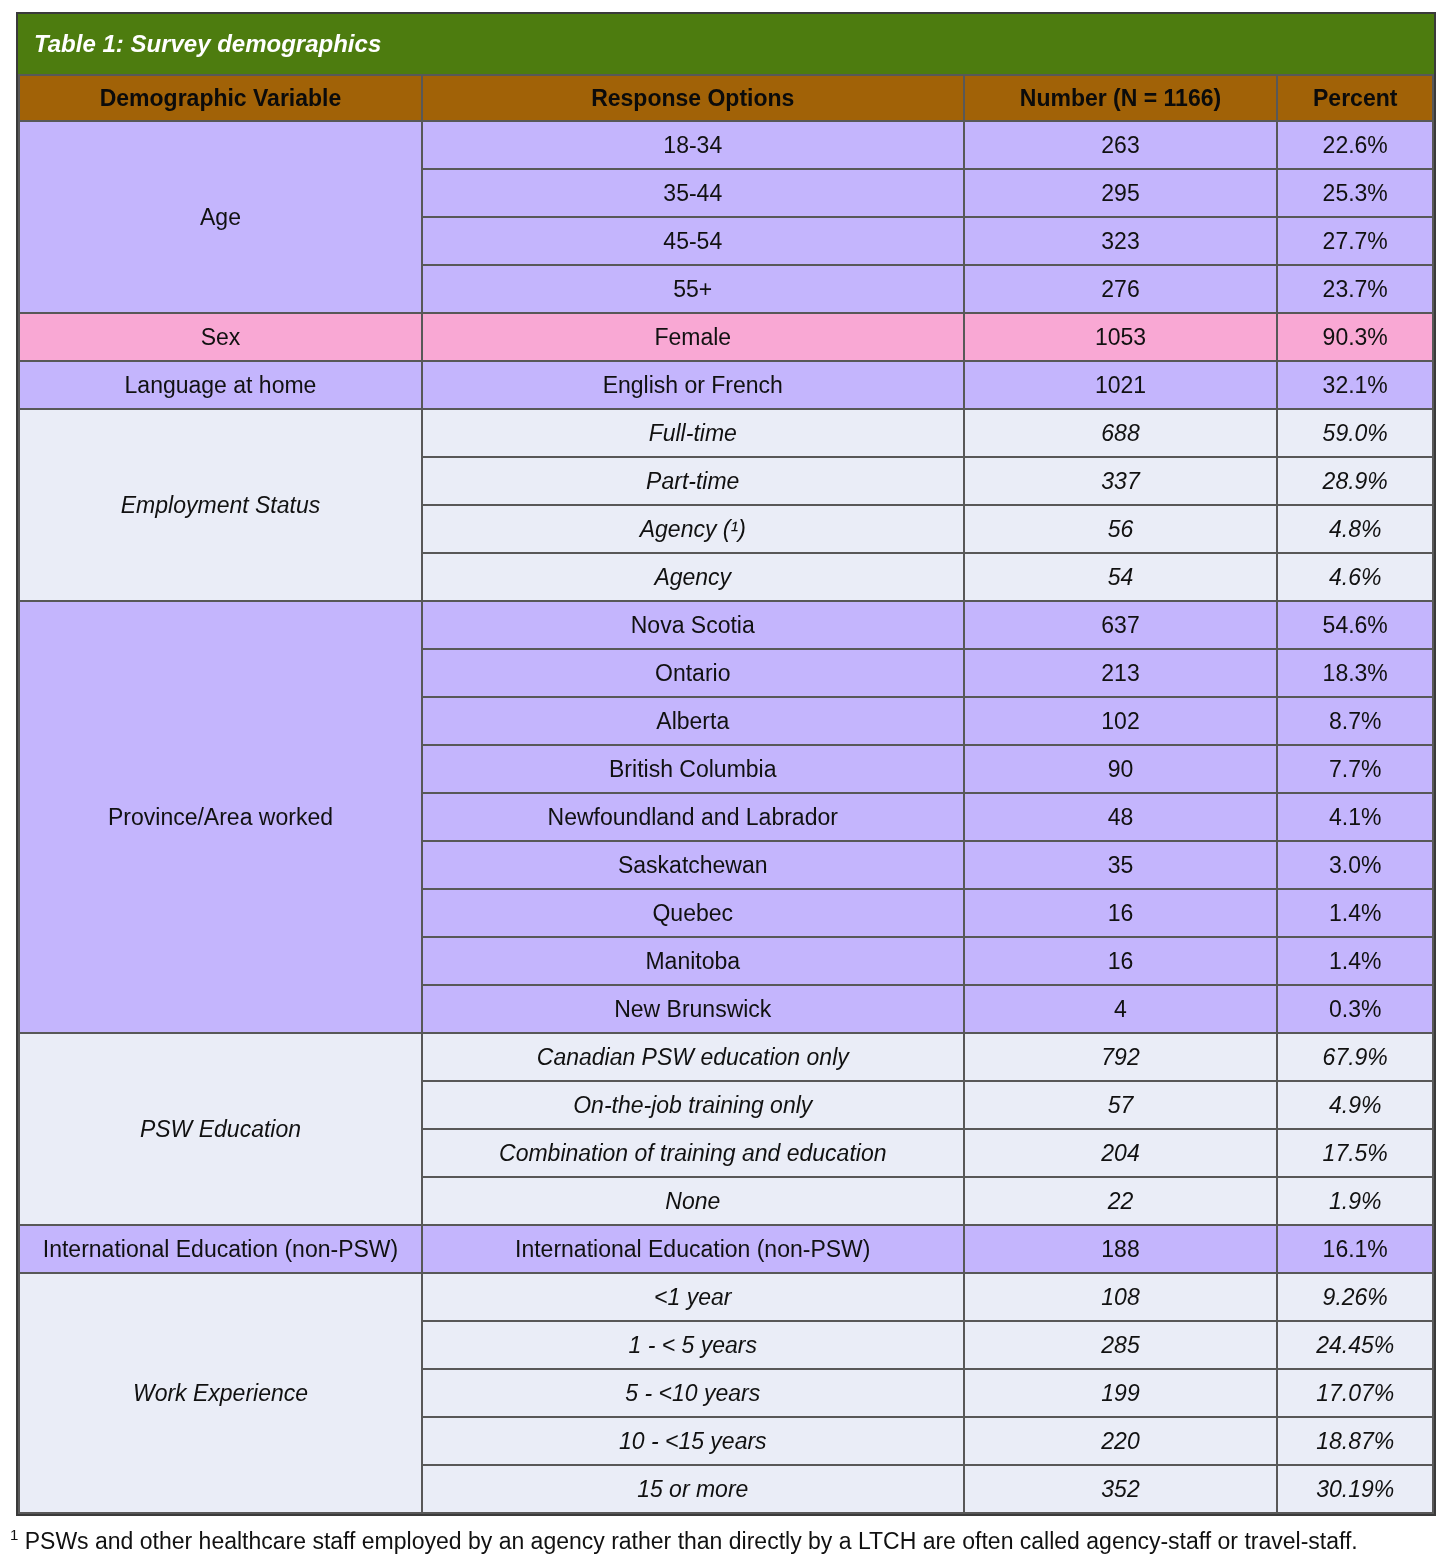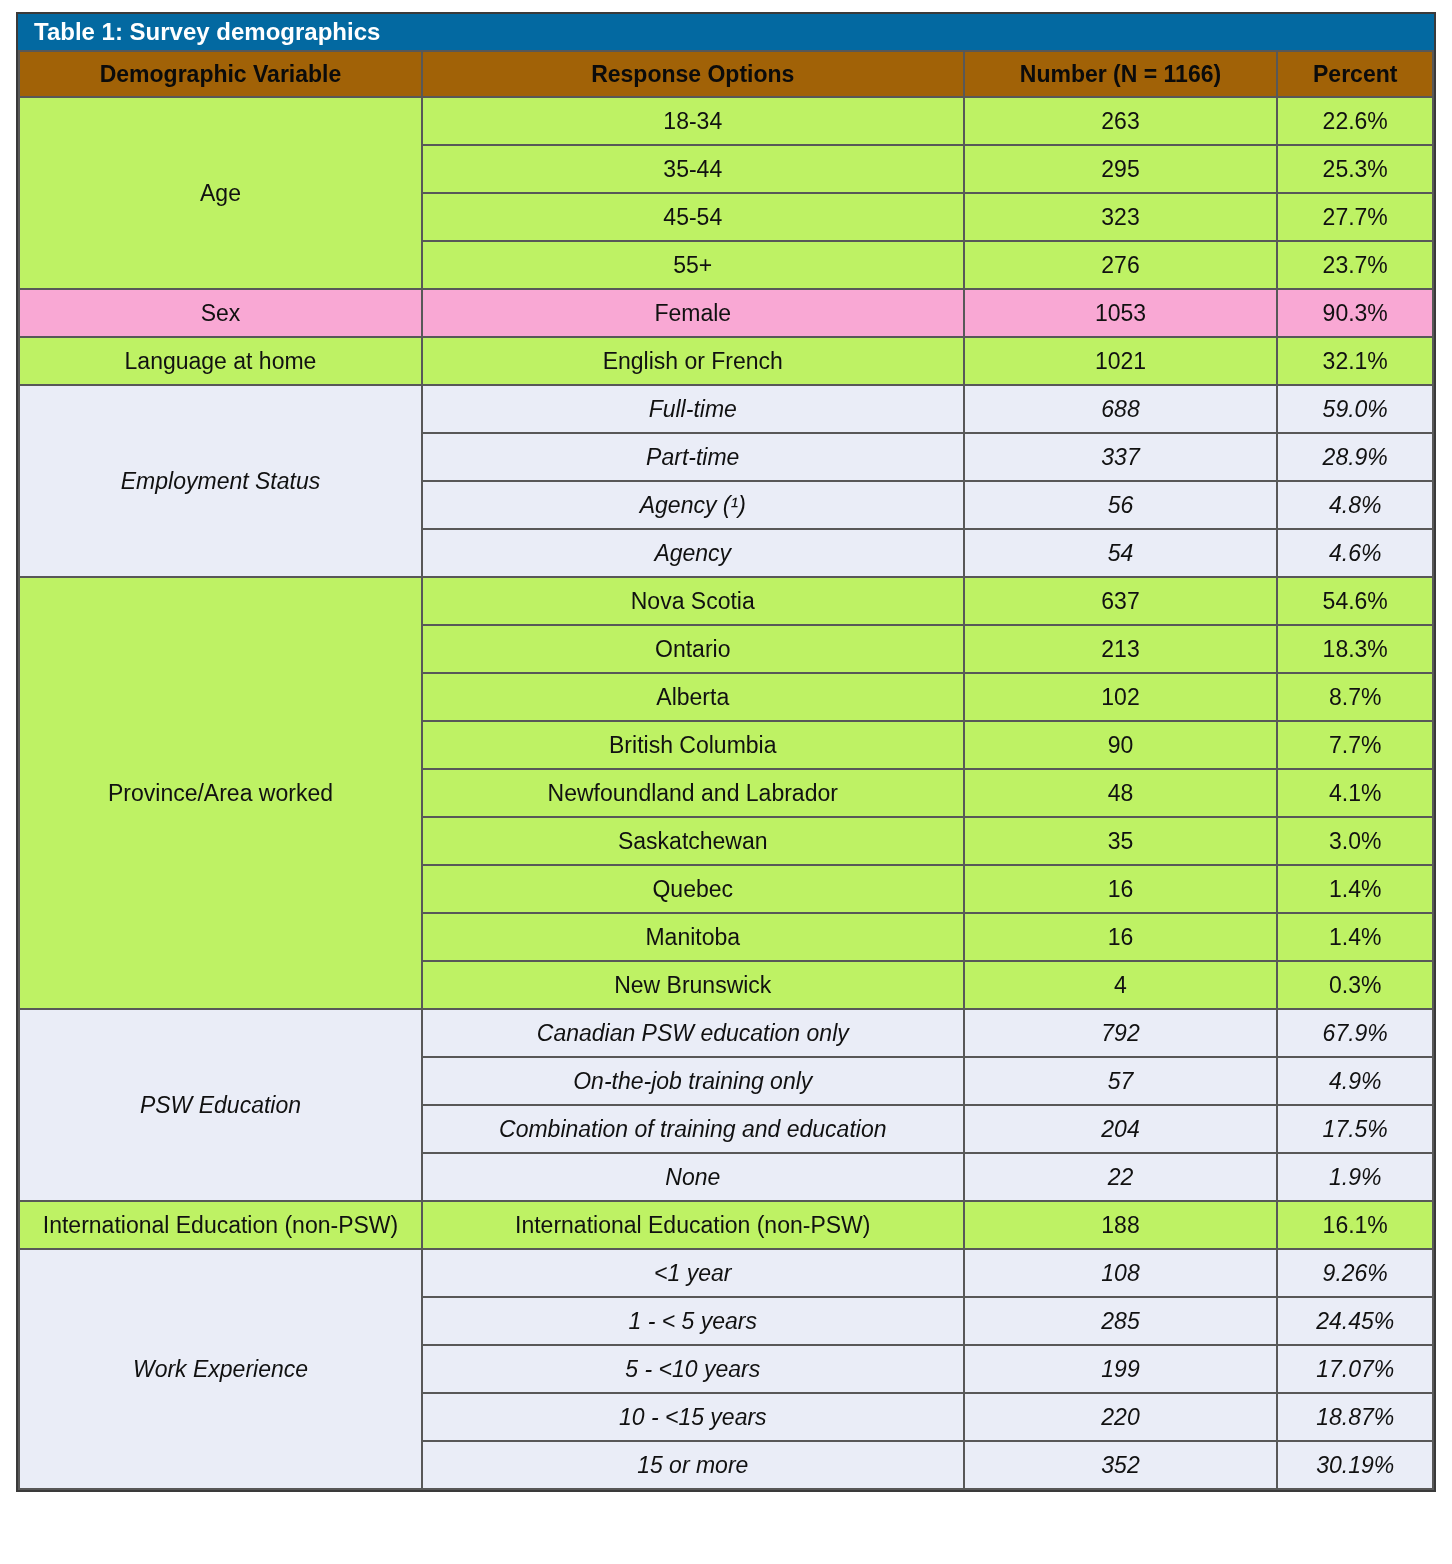--- a/index.html
+++ b/index.html
@@ -11,28 +11,29 @@
     color: #111111;
   }
   body { width: 1452px; }
   .page { padding: 12px 16px 0 16px; }
 
   .table-wrap {
     border: 2px solid #3a3a3a;
   }
 
   .title-bar {
-    background: #0369a1;
+    background: #4d7c0f;
     color: #ffffff;
     font-size: 24px;
     font-weight: bold;
-    height: 36px;
+    height: 60px;
     display: flex;
     align-items: center;
     padding: 0 16px;
+    font-style: italic;
   }
 
   table {
     width: 100%;
     border-collapse: collapse;
     table-layout: fixed;
   }
 
   th, td {
     border: 2px solid #585858;
@@ -45,21 +46,21 @@
 
   thead th {
     background: #a16207;
     font-weight: bold;
     height: 46px;
     color: #0b0b0b;
   }
 
   tbody td { height: 48px; font-weight: normal; }
 
-  .shade-white { background: #bef264; }
+  .shade-white { background: #c4b5fd; }
   .shade-gray  { background: #f9a8d4; }
   .shade-blue  { background: #eaedf7; font-style: italic; }
 
   .footnote {
     margin: 10px 0 0 -6px;
     font-size: 23px;
     color: #111111;
   }
   .footnote sup { font-size: 15px; }
 </style>
@@ -234,13 +235,14 @@
             <td class="shade-blue">18.87%</td>
           </tr>
           <tr>
             <td class="shade-blue">15 or more</td>
             <td class="shade-blue">352</td>
             <td class="shade-blue">30.19%</td>
           </tr>
         </tbody>
     </table>
   </div>
+  <p class="footnote"><sup>1</sup> <span>PSWs and other healthcare staff employed by an agency rather than directly by a LTCH are often called agency-staff or travel-staff.</span></p>
 </div>
 
 </body></html>

